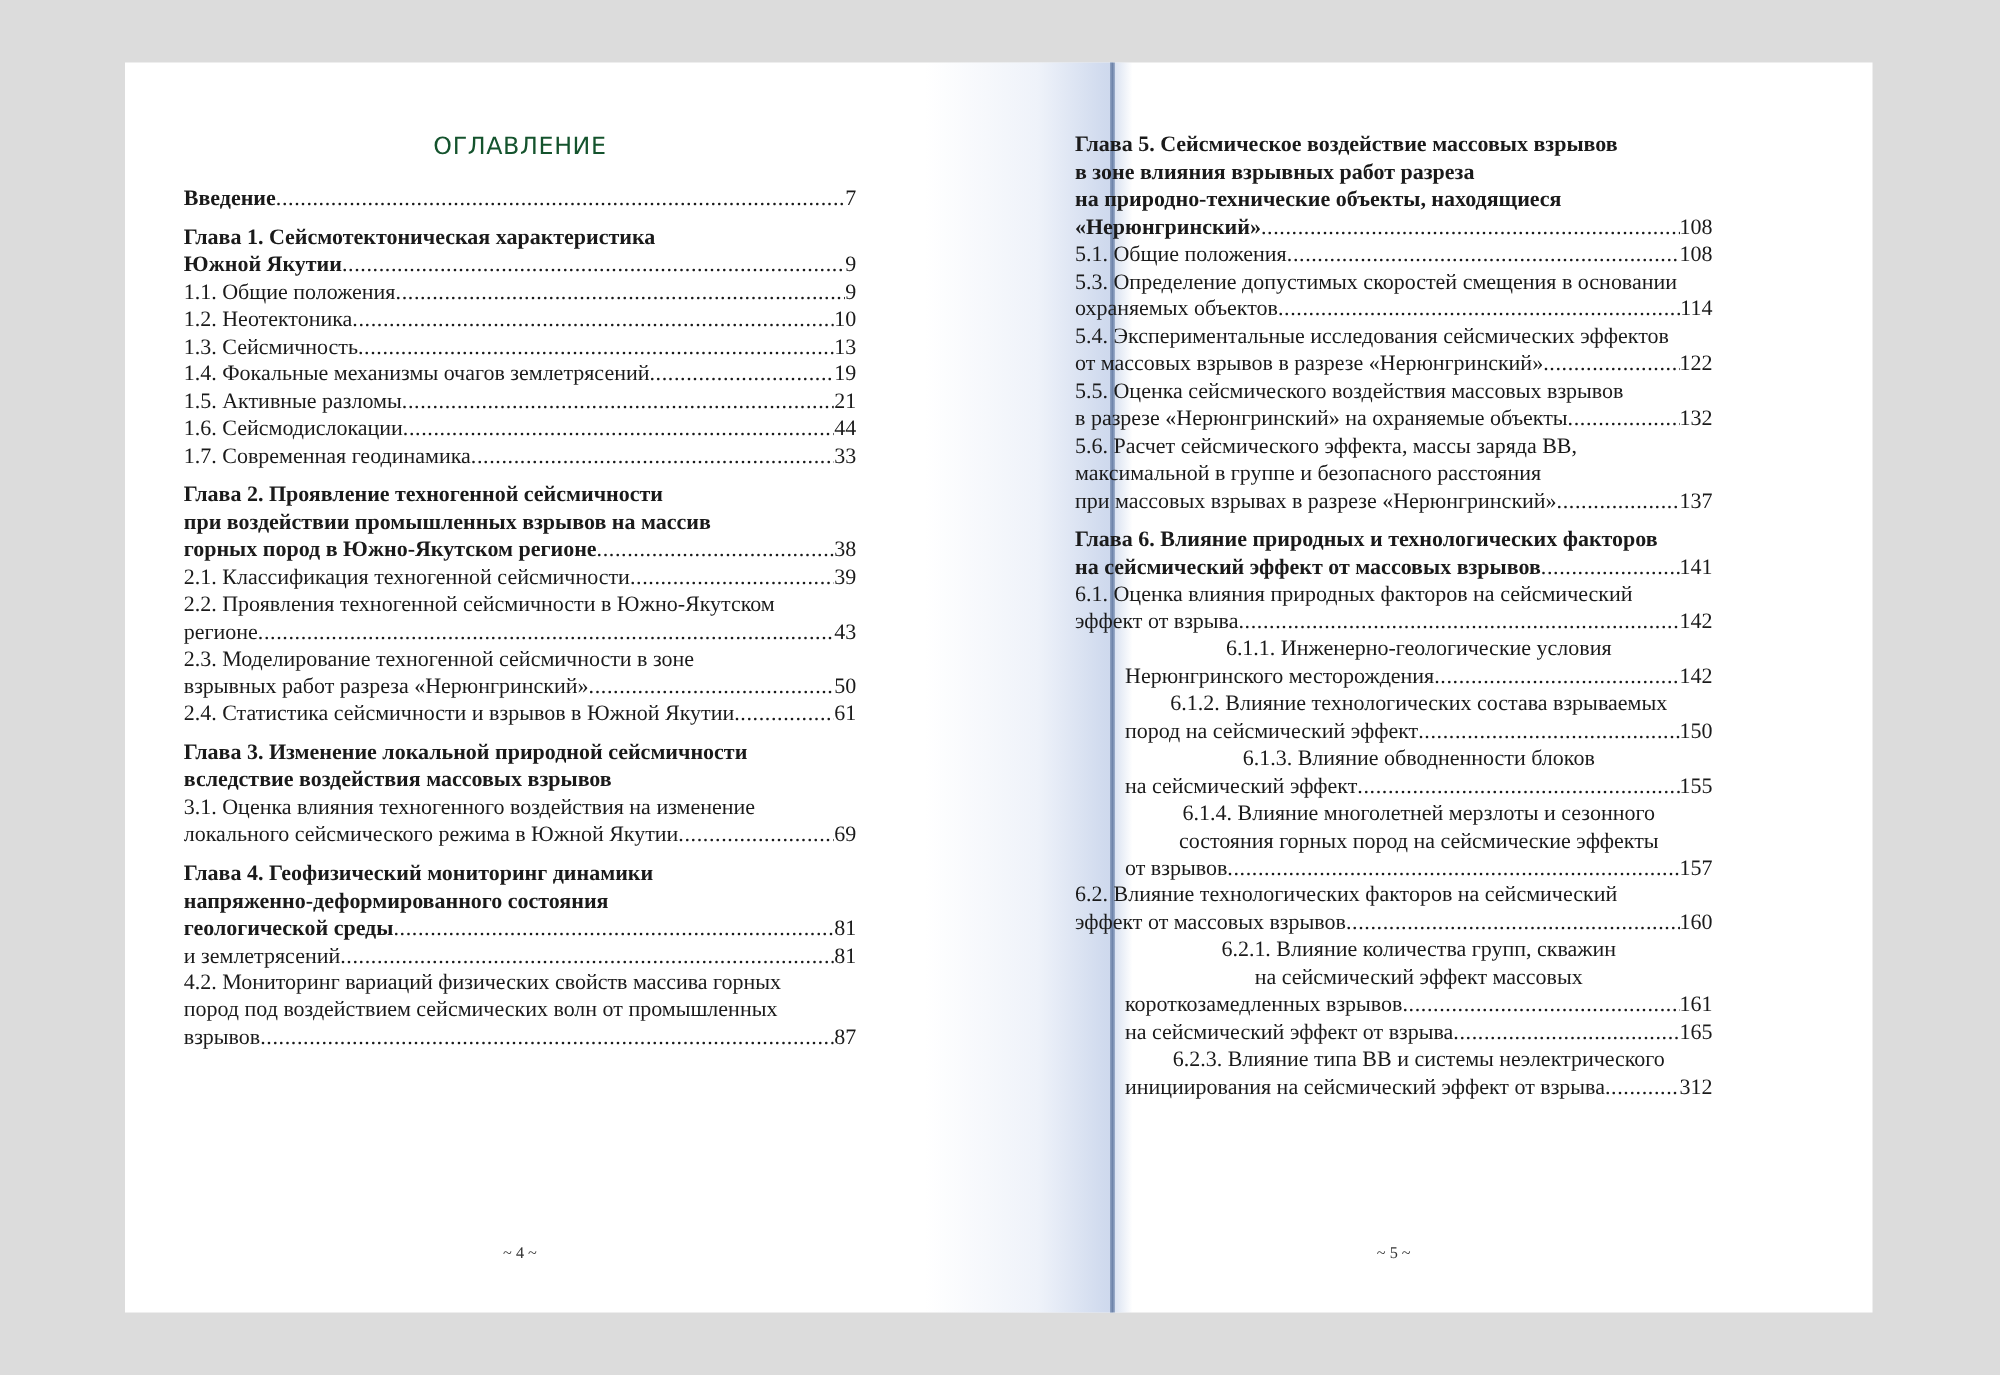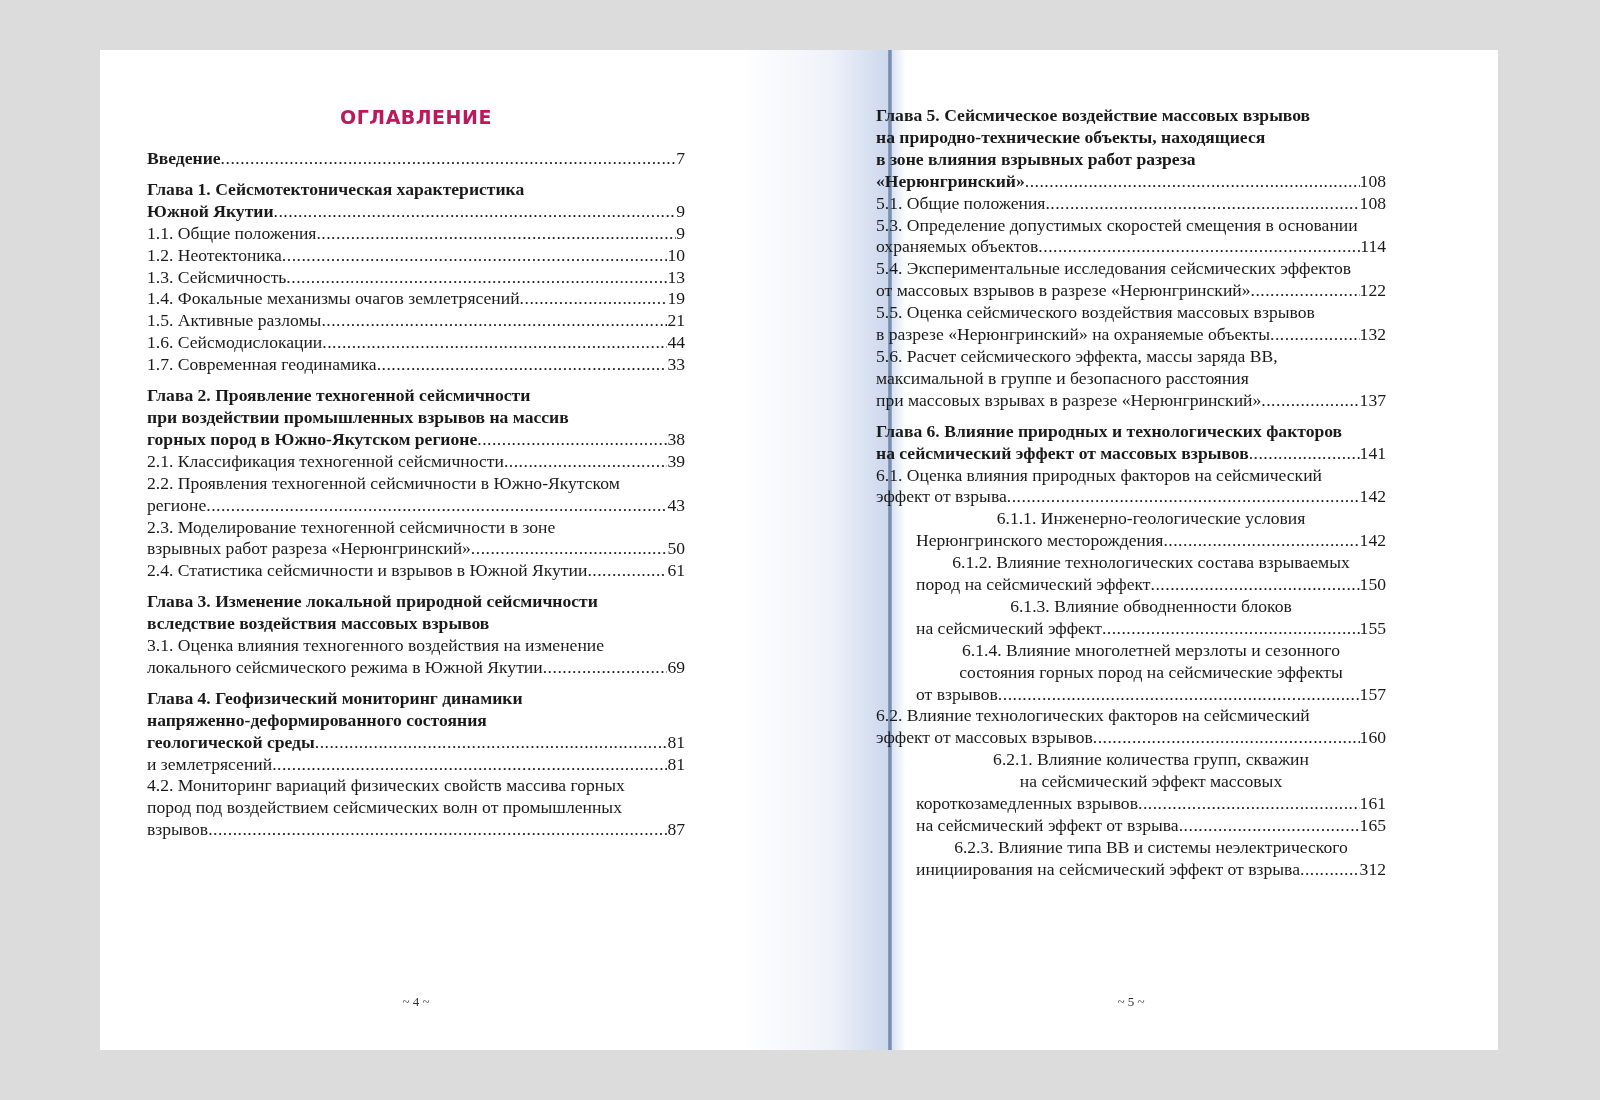--- a/index.html
+++ b/index.html
@@ -30,30 +30,30 @@
   .gutter-right {
     position: absolute;
     left: 792px; top: 0; width: 14px; height: 1000px;
     background: linear-gradient(to right, rgba(210,220,238,0.8), rgba(255,255,255,0));
   }
   .page {
     position: absolute;
     top: 0; height: 1000px;
   }
   .page-left { left: 47px; width: 538px; }
-  .page-right { left: 776px; width: 510px; }
+  .page-right { left: 760px; width: 510px; }
 
   .toc-title {
     font-family: "DejaVu Sans", sans-serif;
-    font-weight: bold;
+    font-weight: normal;
     font-size: 19px;
     letter-spacing: 0.5px;
     text-align: center;
     margin: 56px 0 20px 0;
-    color: #be185d;
+    color: #14532d;
   }
   .page-right .toc { margin-top: 55px; }
 
   .entry { font-size: 17.6px; line-height: 21.9px; }
   .entry.chapter { font-weight: bold; margin-top: 9px; }
   .entry.intro { font-weight: bold; }
   .entry.sub2 { padding-left: 40px; text-align: center; }
   .entry .line { display: block; white-space: nowrap; }
   .entry .last {
     display: flex; align-items: baseline; white-space: nowrap;
@@ -228,22 +228,22 @@
           </span>
         </div>
       </div>
     <div class="page-number">~ 4 ~</div>
   </div>
 
   <div class="page page-right">
     <div class="toc" id="toc-right">
         <div class="entry chapter">
           <span class="line">Глава 5. Сейсмическое воздействие массовых взрывов</span>
+          <span class="line">в зоне влияния взрывных работ разреза</span>
           <span class="line">на природно-технические объекты, находящиеся</span>
-          <span class="line">в зоне влияния взрывных работ разреза</span>
           <span class="last">
             <span class="txt">«Нерюнгринский» </span>
             <span class="dots"></span>
             <span class="pg">108</span>
           </span>
         </div>
         <div class="entry sub">
           <span class="last">
             <span class="txt">5.1. Общие положения </span>
             <span class="dots"></span>

